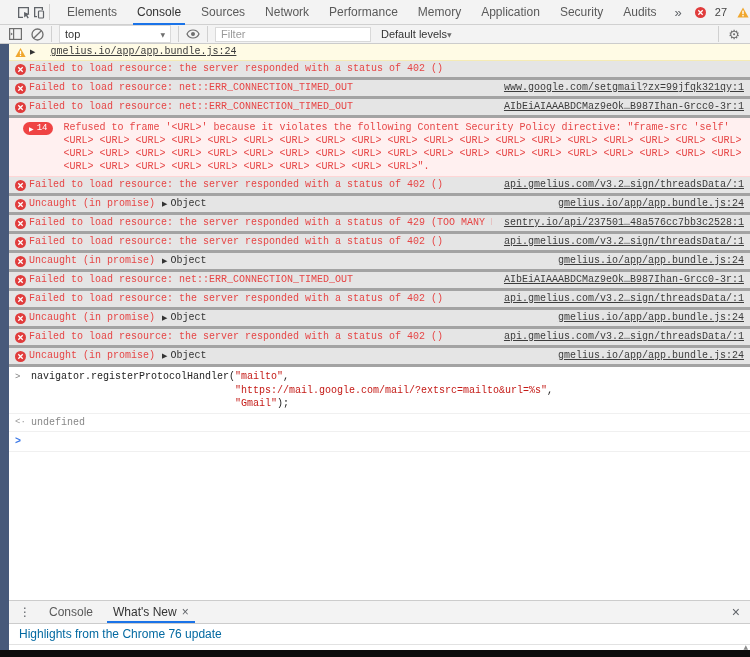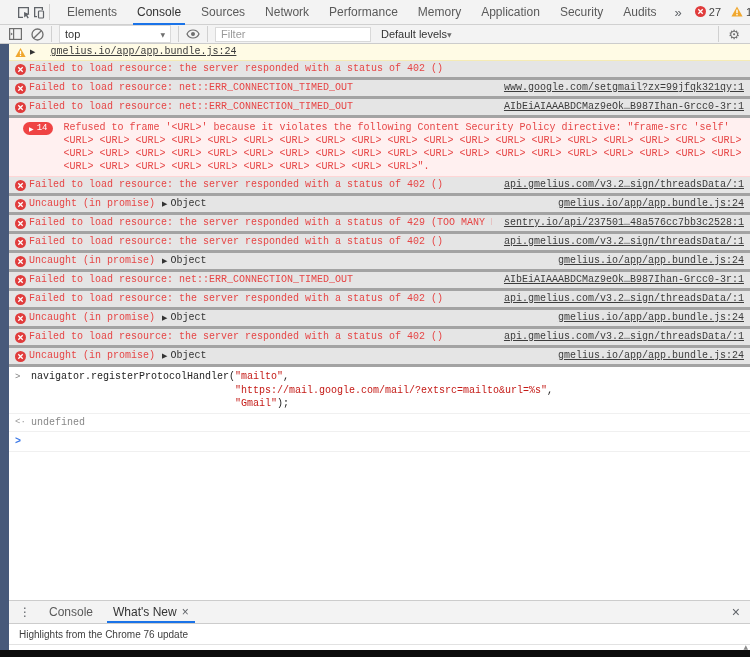--- a/index.html
+++ b/index.html
@@ -12,21 +12,21 @@
     display:flex; align-items:center; padding:0 16px; }
   .tb-btn { width:26px; height:24px; display:flex; align-items:center; justify-content:center; color:#5f6368; }
   .sep { width:1px; height:16px; background:#d0d0d0; margin:0 3px; flex:0 0 1px; }
   .tabs { display:flex; height:25px; align-items:stretch; margin-left:4px; }
   .tab { padding:0 10px; display:flex; align-items:center; font-size:12px; color:#5a5a5a;
     position:relative; cursor:default; white-space:nowrap; }
   .tab.active { color:#333; }
   .tab.active::after { content:""; position:absolute; left:6px; right:6px; bottom:0; height:2px; background:#1a73e8; }
   .more-tabs { font-size:13px; color:#5f6368; padding:0 8px; display:flex; align-items:center; }
   .tb-spacer { flex:1; }
-  .badge { display:flex; align-items:flex-start; gap:3px; font-size:11px; color:#444; margin:0 5px; }
+  .badge { display:flex; align-items:flex-end; gap:9px; font-size:11px; color:#444; margin:0 5px; }
 
   
   .console-toolbar { height:19px; flex:0 0 19px; background:#f3f3f3; border-bottom:1px solid #ccc;
     display:flex; align-items:center; padding:0 4px; font-size:11px; }
   .ct-icon { width:22px; height:17px; display:flex; align-items:center; justify-content:center; color:#6e6e6e; }
   .context-select { width:112px; height:15px; background:#fff; border:1px solid #d9d9d9;
     display:flex; align-items:center; justify-content:space-between; padding:8px 5px; margin:0 4px;
     font-size:11px; color:#333; }
   .caret-down { font-size:6px; color:#6e6e6e; font-family:"DejaVu Sans", sans-serif; }
   .filter-input { width:156px; height:15px; border:1px solid #d9d9d9; background:#fff; font-size:11px;
@@ -75,21 +75,21 @@
     align-items:stretch; font-family:"Liberation Sans", sans-serif; }
   .drawer-dots { display:flex; align-items:center; padding:0 8px 0 10px; color:#5f6368;
     font-family:"DejaVu Sans", sans-serif; font-size:12px; }
   .dtab { display:flex; align-items:center; gap:5px; padding:0 10px; font-size:12px; color:#5a5a5a; position:relative; }
   .dtab.active { color:#333; }
   .dtab.active::after { content:""; position:absolute; left:4px; right:4px; bottom:0; height:2px; background:#1a73e8; }
   .dtab .tab-x { font-size:12px; color:#5f6368; }
   .drawer-spacer { flex:1; }
   .drawer-close { display:flex; align-items:center; padding:0 10px; font-size:14px; color:#5f6368; }
   .wn-title { height:21px; background:#fff; border-bottom:1px solid #e2e2e2; display:flex; align-items:center;
-    padding:0 10px; font-size:10px; color:#404040; font-family:"Liberation Sans", sans-serif; }
+    padding:0 10px; font-size:12px; color:#0369a1; font-family:"Liberation Sans", sans-serif; }
   .wn-body { height:5px; background:#fff; position:relative; }
   .scroll-up { position:absolute; right:2px; top:-2px; font-size:6px; color:#8a8a8a;
     font-family:"DejaVu Sans", sans-serif; }
 
   .black-bar { flex:0 0 7px; background:#0c0c0c; }
 
   svg { display:block; }
 </style>
 </head>
 <body>

